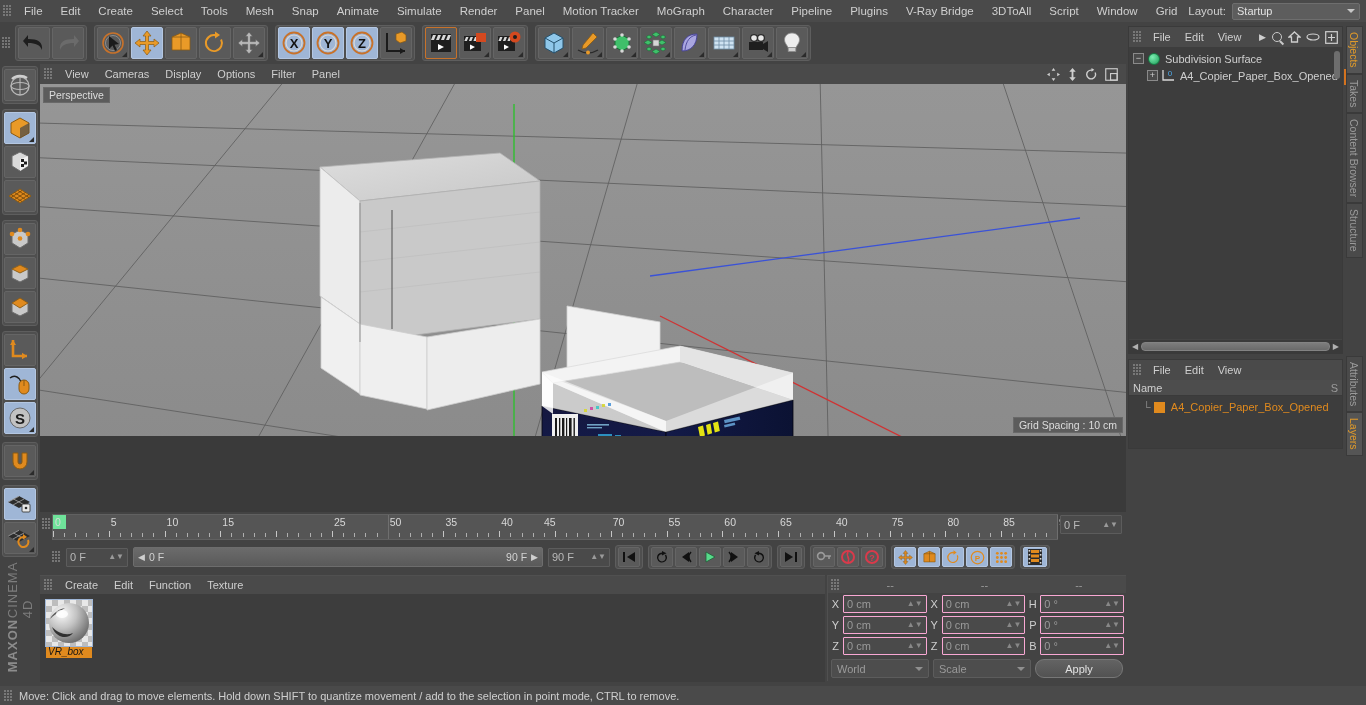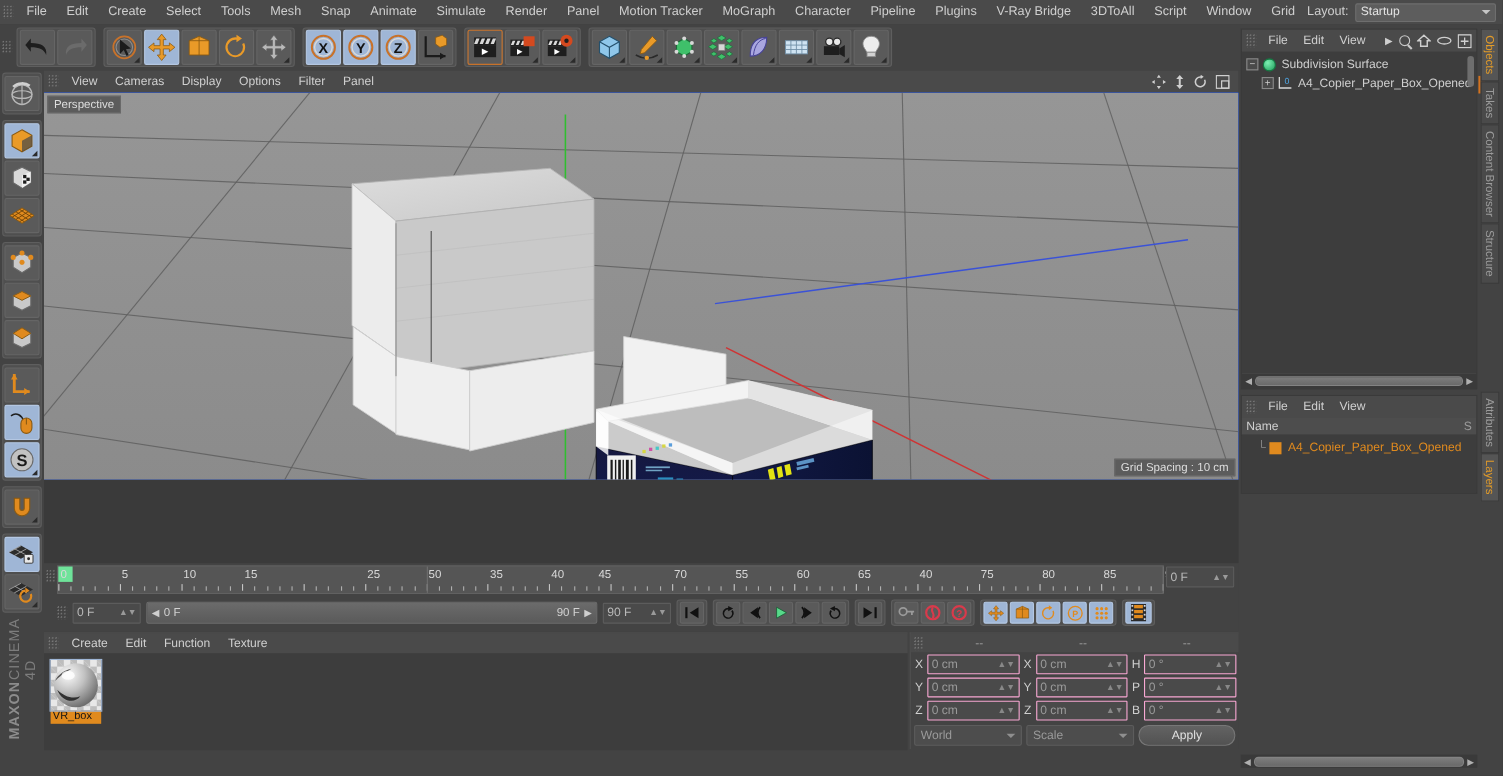--- a/index.html
+++ b/index.html
@@ -110,21 +110,21 @@
   }
   .pbgroup { display:flex; align-items:center; background:#4f4f4f; border:1px solid #5e5e5e; border-radius:3px; padding:1px; height:24px; }
   .pbtn { width:22px;height:20px; background:#5a5a5a;border:1px solid #656565; margin:0 1px; border-radius:2px; display:flex;align-items:center;justify-content:center;}
   .pbtn.on { background:#9fb6d6; border-color:#b4c7e2; }
 
   
   #matmgr { position:absolute; left:40px; top:575px; width:785px; height:106px; background:#434343; border-top:1px solid #505050;}
   #matmenu { height:18px; display:flex; align-items:center; background:#4a4a4a; }
   #matmenu .menuitem { line-height:18px; font-size:11px; padding:0 8px;}
   #matbody { position:absolute; left:0; top:18px; width:785px; height:88px; background:#3d3d3d; padding:6px; }
-  .matitem { width:67px; }
+  .matitem { width:67px;font-style:italic; }
   .matthumb {
     width:46px; height:46px; position:relative; overflow:hidden;
     background-image:
       linear-gradient(45deg,#bdbdbd 25%,transparent 25%,transparent 75%,#bdbdbd 75%),
       linear-gradient(45deg,#bdbdbd 25%,#e8e8e8 25%,#e8e8e8 75%,#bdbdbd 75%);
     background-size:12px 12px; background-position:0 0, 6px 6px;
     outline:1px solid #9fb6d6;
   }
   .matname { background:#e08a1e; color:#141414; font-size:10px; text-align:left; padding:0 2px; line-height:12px; width:46px; overflow:hidden; white-space:nowrap;}
 
@@ -1165,14 +1165,18 @@
         <div class="vtab">Takes</div>
         <div class="vtab">Content Browser</div>
         <div class="vtab">Structure</div>
       </div>
     <div class="vtabs" id="vtabs-bottom" style="left:218px; top:330px;">
         <div class="vtab">Attributes</div>
         <div class="vtab active">Layers</div>
       </div>
   </div>
 
+  <div id="statusbar">
+    <div class="gripper"></div>
+    <span>Move: Click and drag to move elements. Hold down SHIFT to quantize movement / add to the selection in point mode, CTRL to remove.</span>
+  </div>
 
 </div>
 
 </body></html>

